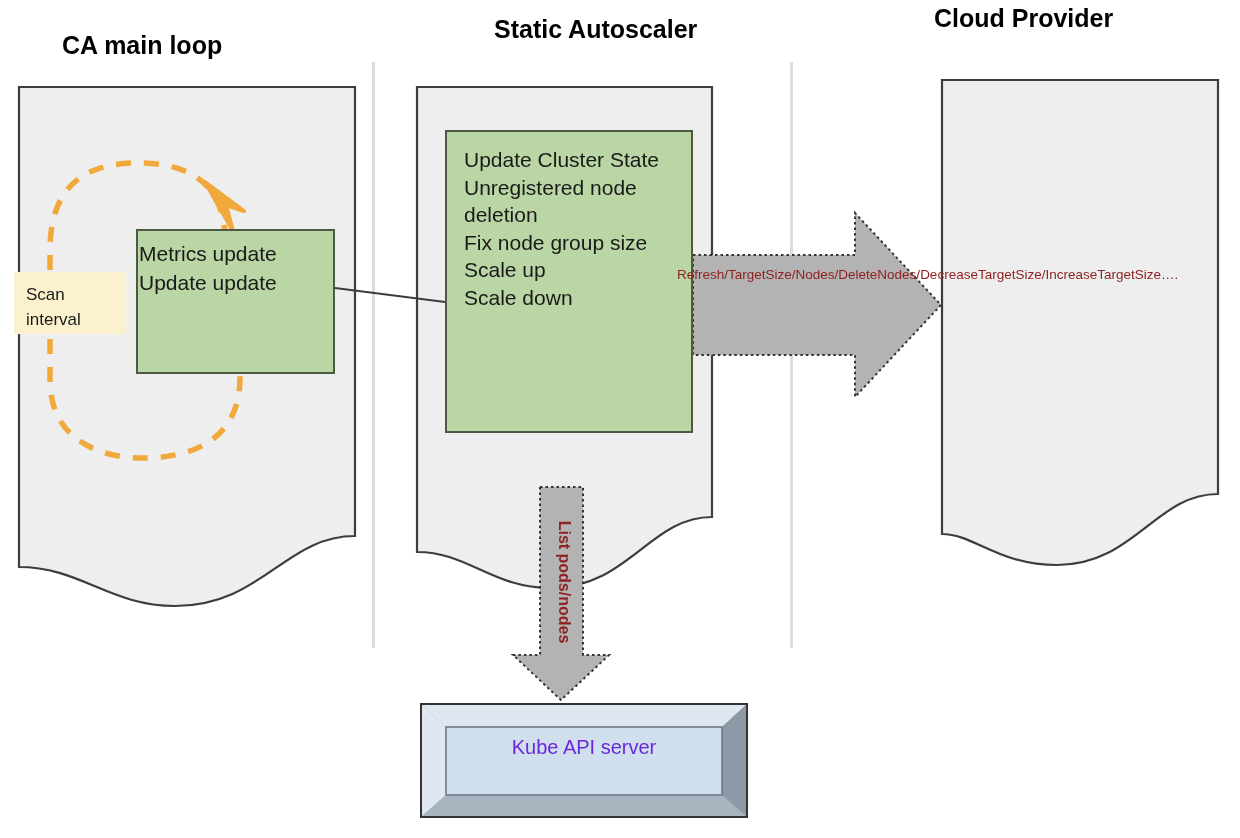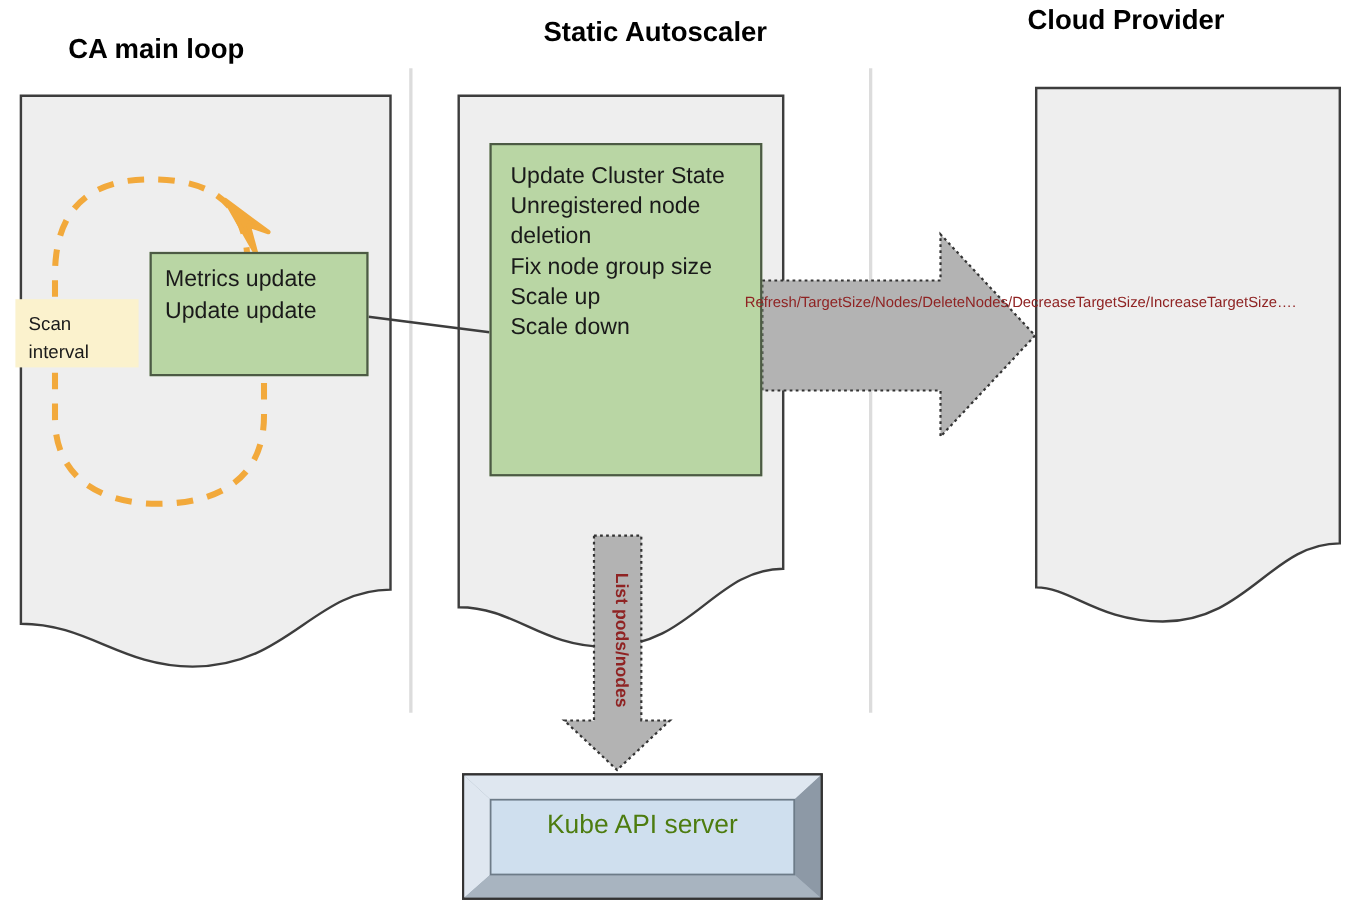--- a/index.html
+++ b/index.html
@@ -13,32 +13,32 @@
   .col-title{position:absolute;font-weight:bold;font-size:25px;color:#000;
              letter-spacing:0px;white-space:nowrap;}
   #title-ca{left:62px;top:15px;margin-top:16px;}
   #title-sa{left:466px;top:15px;margin-left:28px;}
   #title-cp{left:934px;top:4px;}
 
   .textbox{position:absolute;box-sizing:border-box;}
 
   .green-box{background:#b9d6a4;border:2px solid #4c5a44;}
 
-  #metrics-box{left:136px;top:229px;width:199px;height:113px;padding:8px 0 0 12px;}
+  #metrics-box{left:136px;top:229px;width:199px;height:145px;padding:8px 0 0 1px;}
   #metrics-box .line{font-size:21px;line-height:29px;color:#1a1a1a;white-space:nowrap;}
 
   #ops-box{left:445px;top:130px;width:248px;height:303px;padding:14px 0 0 17px;}
   #ops-box .line{font-size:21px;line-height:27.5px;color:#1a1a1a;white-space:nowrap;}
 
   #scan-box{left:14px;top:272px;width:112px;height:62px;background:#fbf2cd;
             padding:10px 0 0 12px;}
   #scan-box .line{font-size:17px;line-height:25px;color:#1a1a1a;white-space:nowrap;}
 
   #kube-label{position:absolute;left:432px;top:736px;width:304px;text-align:center;
-              font-size:24px;color:#4d7c0f;white-space:nowrap;}
+              font-size:20px;color:#6d28d9;white-space:nowrap;}
 
   .arrow-text-h{position:absolute;left:677px;top:266px;width:196px;text-align:center;
                 font-size:13.5px;line-height:17.5px;color:#8f2323;font-weight:normal;}
 
   .arrow-text-v{position:absolute;left:474px;top:573px;width:180px;text-align:center;
                 font-size:16px;color:#8f2323;font-weight:bold;
                 transform:rotate(90deg);transform-origin:center center;
                 white-space:nowrap;}
 </style>
 </head>

